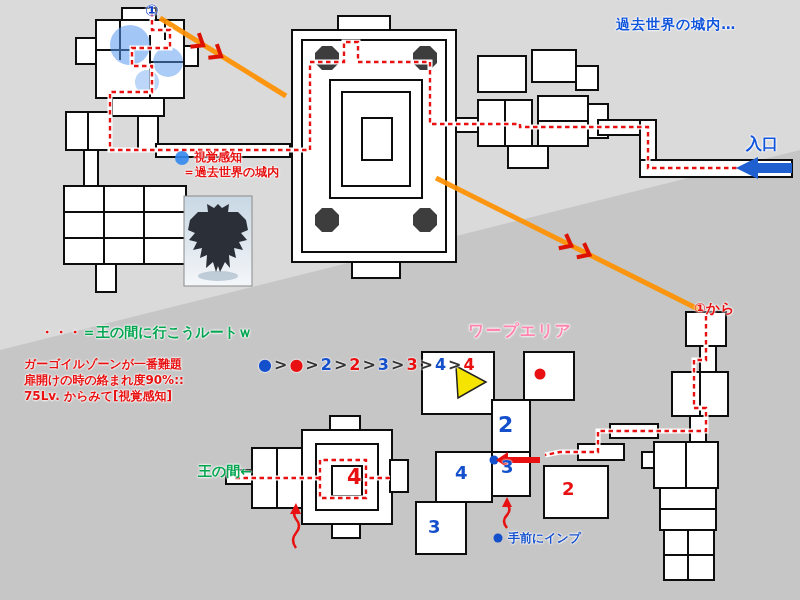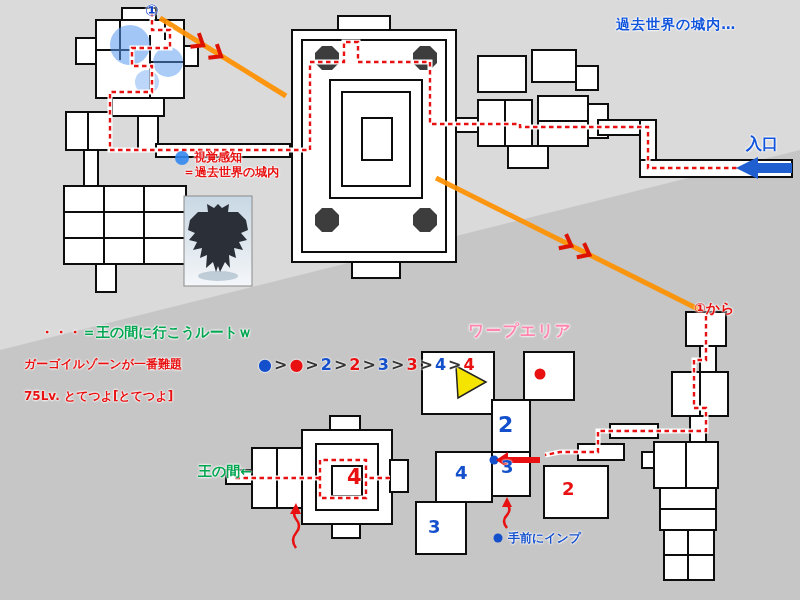--- a/index.html
+++ b/index.html
@@ -209,21 +209,22 @@
 
   <div class="label red t12" style="left:194px;top:149px;">視覚感知</div>
   <div class="label red t12" style="left:183px;top:164px;">＝過去世界の城内</div>
 
 
   <div class="label t14" style="left:40px;top:324px;">
     <span class="red">・・・</span><span class="green">＝王の間に行こうルートｗ</span>
   </div>
 
   <div class="label red t12" style="left:24px;top:356px;">ガーゴイルゾーンが一番難題</div>
-  <div class="label red t12" style="left:24px;top:388px;">75Lv. とてつよ[とてつよ]</div>
+  <div class="label red t12" style="left:24px;top:372px;">扉開けの時の絡まれ度90%::</div>
+  <div class="label red t12" style="left:24px;top:388px;">75Lv. からみて[視覚感知]</div>
 
   <div class="label pink t15" style="left:436px;top:321px;letter-spacing:1px;margin-left:32px;">ワープエリア</div>
 
   <div id="warp-seq"><span style="color: rgb(21, 80, 204);">●</span><span style="color: rgb(51, 51, 51);">&gt;</span><span style="color: rgb(232, 16, 16);">●</span><span style="color: rgb(51, 51, 51);">&gt;</span><span style="color: rgb(21, 80, 204);">2</span><span style="color: rgb(51, 51, 51);">&gt;</span><span style="color: rgb(232, 16, 16);">2</span><span style="color: rgb(51, 51, 51);">&gt;</span><span style="color: rgb(21, 80, 204);">3</span><span style="color: rgb(51, 51, 51);">&gt;</span><span style="color: rgb(232, 16, 16);">3</span><span style="color: rgb(51, 51, 51);">&gt;</span><span style="color: rgb(21, 80, 204);">4</span><span style="color: rgb(51, 51, 51);">&gt;</span><span style="color: rgb(232, 16, 16);">4</span></div>
 
   <div class="label green t14" style="left:170px;top:463px;width:82px;text-align:right;">王の間←</div>
 
   <div class="label navy t12" style="left:508px;top:530px;">手前にインプ</div>
 
 <div class="map-num" style="left: 498px; top: 412px; color: rgb(21, 80, 204); font-size: 22px;">2</div>

